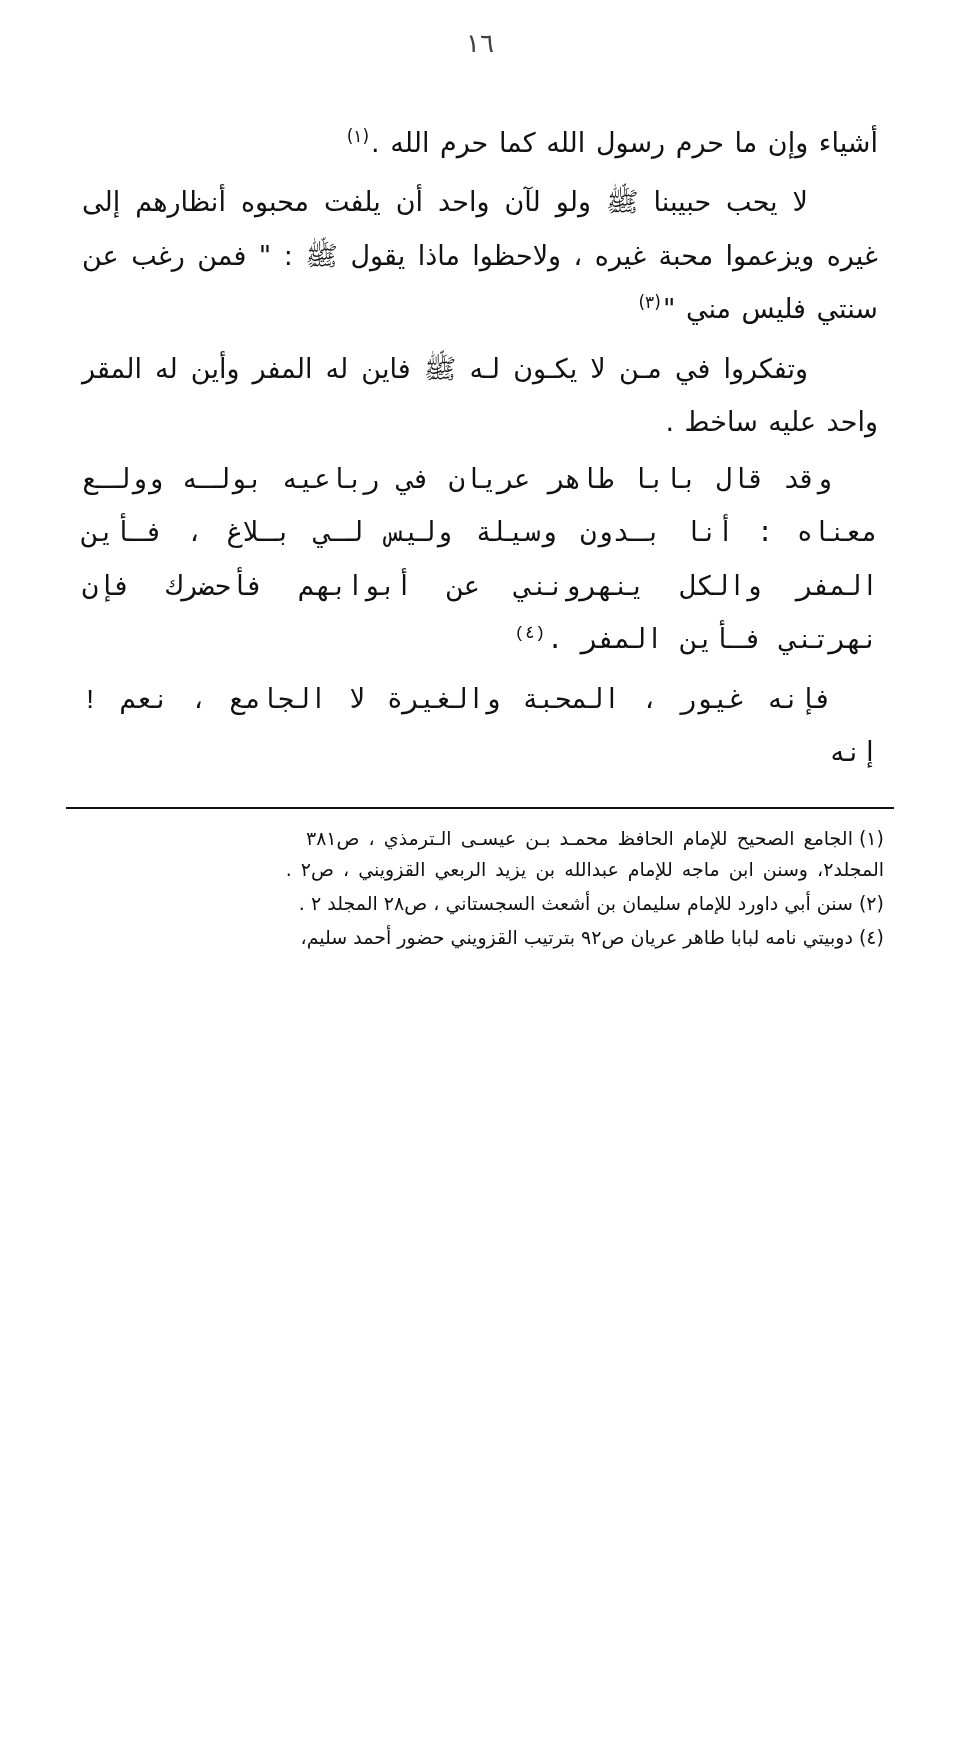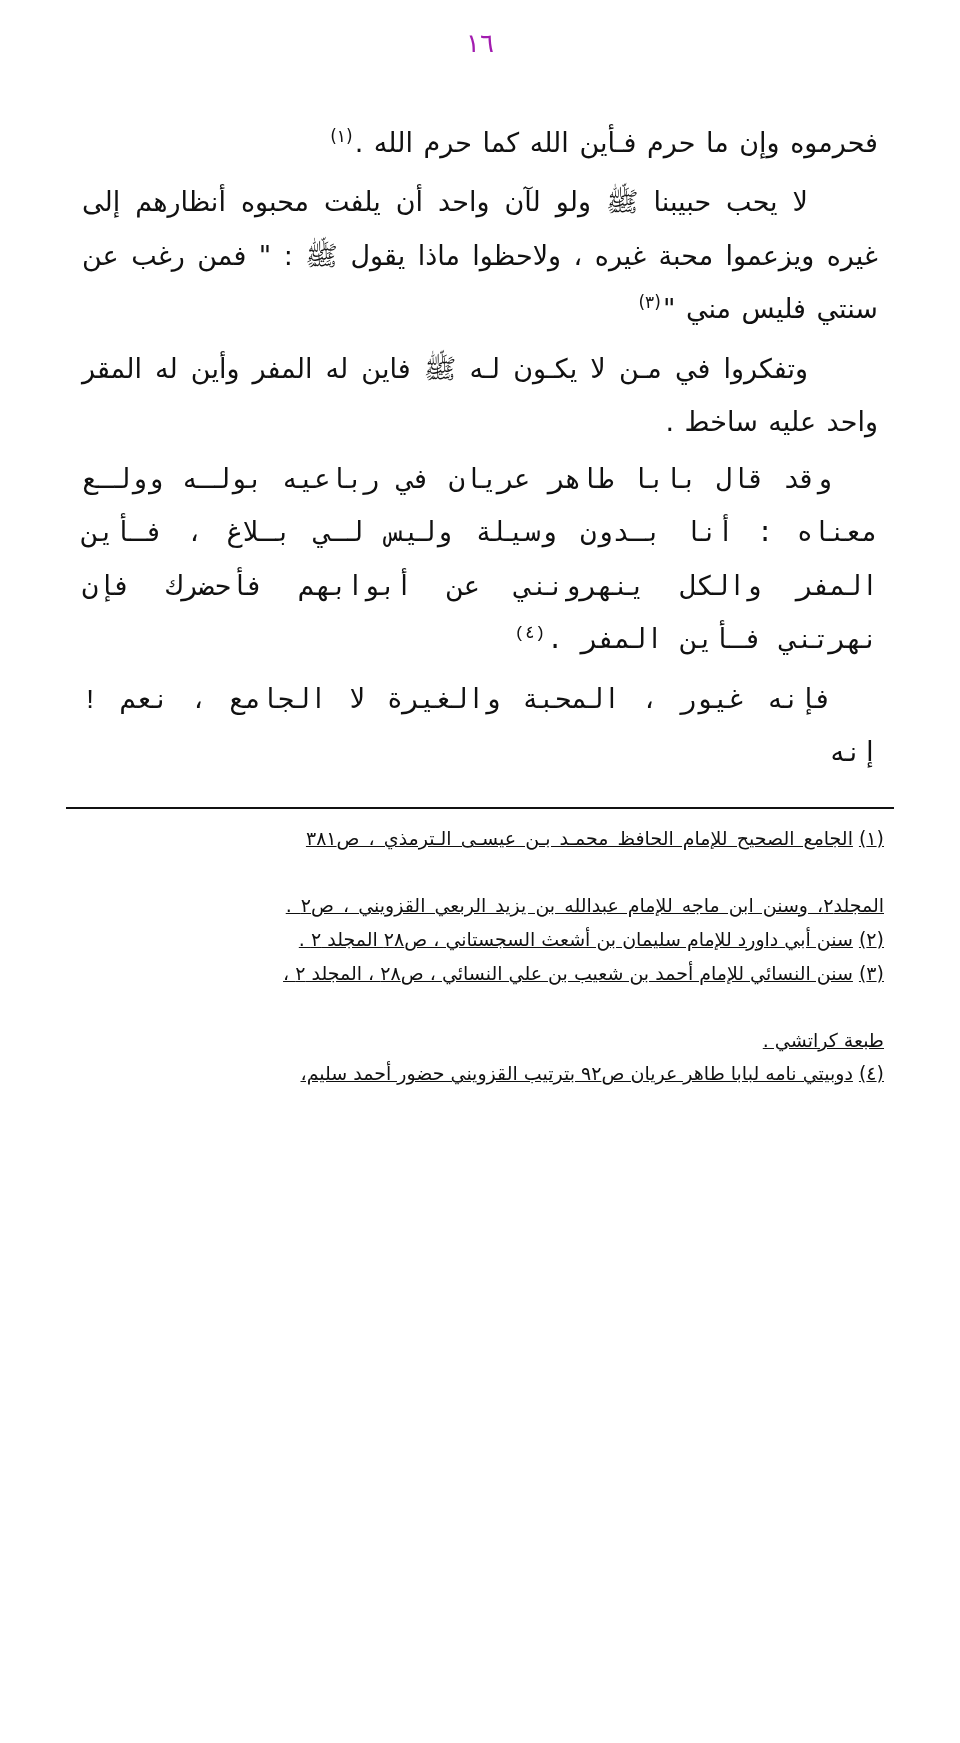--- a/index.html
+++ b/index.html
@@ -20,21 +20,21 @@
     height: 1743px;
     box-sizing: border-box;
     padding: 22px 60px 10px 60px;
     position: relative;
   }
   .page-number {
     text-align: center;
     font-size: 26px;
     letter-spacing: 1px;
     margin: 6px 0 0 0;
-    color: #a21caf;
+    color: #404040;
   }
   .body-block {
     margin-top: 58px;
     padding: 0 22px;
   }
   .para {
     font-size: 27px;
     line-height: 1.98;
     text-align: justify;
     text-align-last: right;
@@ -60,53 +60,51 @@
     letter-spacing: 0.5px;
   }
   .rule {
     border: none;
     border-top: 2px solid #111;
     margin: 26px 6px 14px 6px;
   }
   .footnotes {
     padding: 0 16px 0 10px;
     direction: rtl;
-    text-decoration: underline;
   }
   .fn {
     font-size: 19px;
     line-height: 1.62;
     text-align: justify;
     text-align-last: right;
     margin: 0 0 3px 0;
     color: #111;
   }
   .fn .fn-num {
     margin-left: 6px;
   }
   .fn .fn-cont {
     display: block;
     text-align: right;
     padding-left: 34px;
-    margin-top: 36px;
   }
   .fn.jstretch {
     word-spacing: 3px;
   }
 </style>
 </head>
 <body>
 
 <div class="page">
 
   <div class="page-number">١٦</div>
 
   <div class="body-block">
 
-    <p class="para"><span>فحرموه وإن ما حرم فـأين الله كما حرم الله .</span><span class="sup">(١)</span></p>
+    <p class="para"><span>أشياء وإن ما حرم رسول الله كما حرم الله .</span><span class="sup">(١)</span></p>
 
 
     <p class="para indent-lg"><span class="quote">لا يحب حبيبنا ﷺ ولو لآن واحد أن يلفت محبوه أنظارهم إلى غيره ويزعموا محبة غيره ، ولاحظوا ماذا يقول ﷺ : " فمن رغب عن سنتي فليس مني "</span><span class="sup">(٣)</span></p>
 
     <p class="para indent-lg"><span>وتفكروا في مـن لا يكـون لـه ﷺ فاين له المفر وأين له المقر واحد عليه ساخط .</span></p>
 
     <p class="para indent"><span>وقد قال بابا طاهر عريان في رباعيه بولـه وولـع معناه : أنا بـدون وسيلة وليس لـي بـلاغ ، فـأين المفر والكل ينهرونني عن أبوابهم فأحضرك فإن نهرتني فـأين المفر .</span><span class="sup">(٤)</span></p>
 
     <p class="para indent"><span>فإنه غيور ، المحبة والغيرة لا الجامع ، نعم ! إنه</span></p>
 
@@ -118,24 +116,20 @@
 
     <p class="fn jstretch">
       <span class="fn-num">(١)</span><span>الجامع الصحيح للإمام الحافظ محمـد بـن عيسـى الـترمذي ، ص٣٨١</span>
       <span class="fn-cont">المجلد٢، وسنن ابن ماجه للإمام عبدالله بن يزيد الربعي القزويني ، ص٢ .</span>
     </p>
 
     <p class="fn">
       <span class="fn-num">(٢)</span><span>سنن أبي داورد للإمام سليمان بن أشعث السجستاني ، ص٢٨ المجلد ٢ .</span>
     </p>
 
-    <p class="fn">
-      <span class="fn-num">(٣)</span><span>سنن النسائي للإمام أحمد بن شعيب بن علي النسائي ، ص٢٨ ، المجلد ٢ ،</span>
-      <span class="fn-cont">طبعة كراتشي .</span>
-    </p>
 
     <p class="fn">
       <span class="fn-num">(٤)</span><span>دوبيتي نامه لبابا طاهر عريان ص٩٢ بترتيب القزويني حضور أحمد سليم،</span>
     </p>
 
   </div>
 
 </div>
 
 </body></html>

